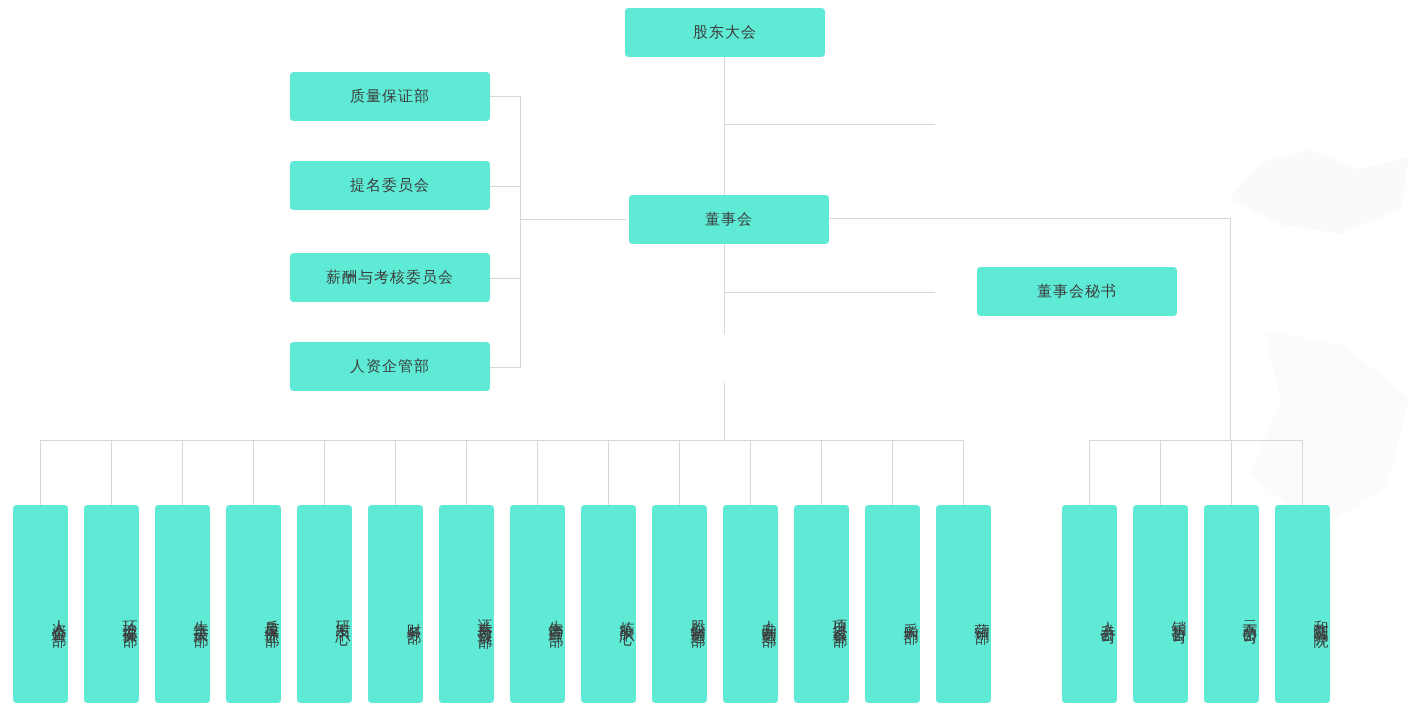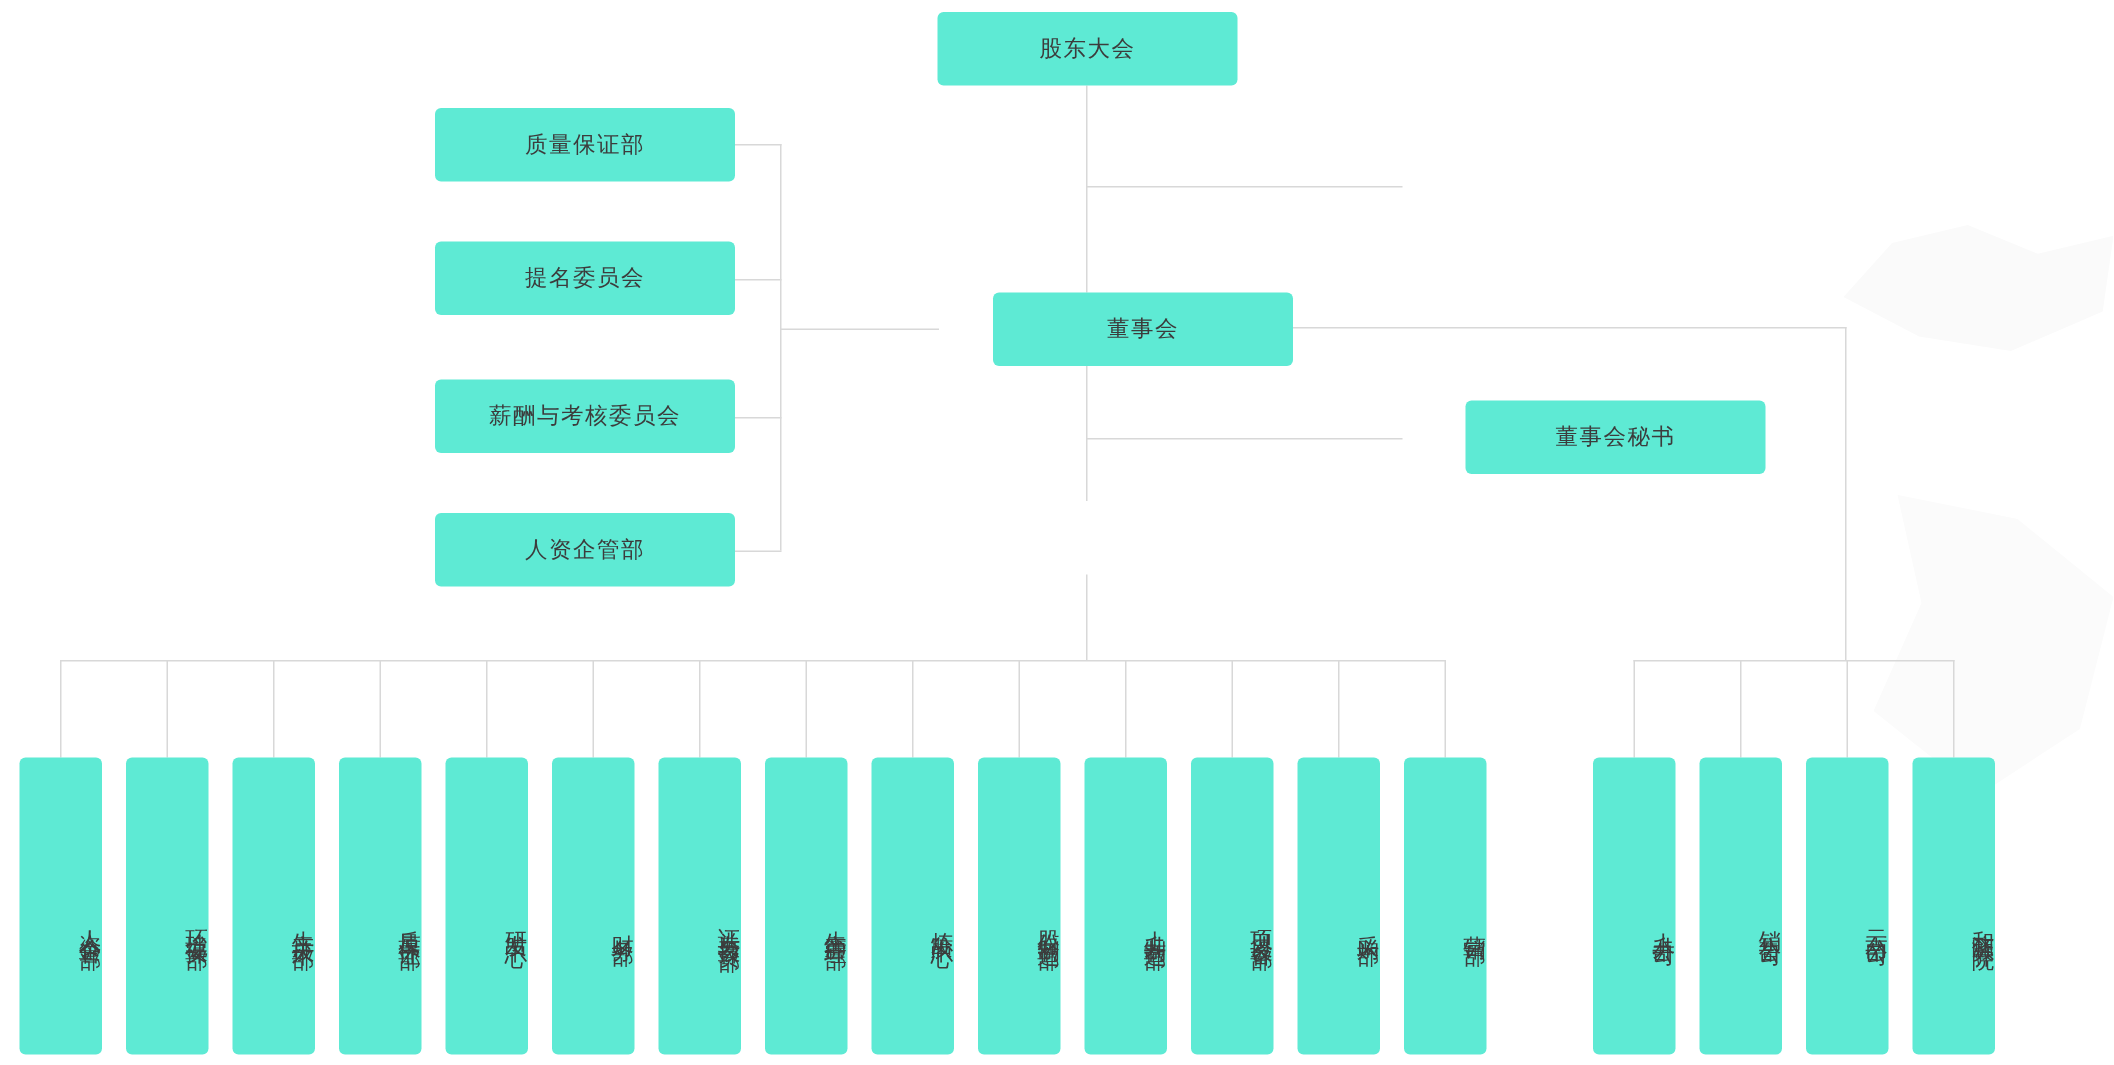--- a/index.html
+++ b/index.html
@@ -123,21 +123,21 @@
   <div class="line v" style="left:821px; top:440px; height:65px;"></div>
   <div class="line v" style="left:892px; top:440px; height:65px;"></div>
   <div class="line v" style="left:963px; top:440px; height:65px;"></div>
 
   <div class="line v" style="left:1089px; top:440px; height:65px;"></div>
   <div class="line v" style="left:1160px; top:440px; height:65px;"></div>
   <div class="line v" style="left:1231px; top:440px; height:65px;"></div>
   <div class="line v" style="left:1302px; top:440px; height:65px;"></div>
 
   <div class="node horiz" style="left:625px; top:8px;">股东大会</div>
-  <div class="node horiz" style="left:662px; top:195px;">董事会</div>
+  <div class="node horiz" style="left:629px; top:195px;">董事会</div>
   <div class="node horiz" style="left:977px; top:267px;">董事会秘书</div>
 
   <div class="node horiz" style="left:290px; top:72px;">质量保证部</div>
   <div class="node horiz" style="left:290px; top:161px;">提名委员会</div>
   <div class="node horiz" style="left:290px; top:253px;">薪酬与考核委员会</div>
   <div class="node horiz" style="left:290px; top:342px;">人资企管部</div>
 
   <div class="node vert" style="left:13px;  top:505px;">人资企管部</div>
   <div class="node vert" style="left:84px;  top:505px;">环境安保部</div>
   <div class="node vert" style="left:155px; top:505px;">生产技术部</div>

